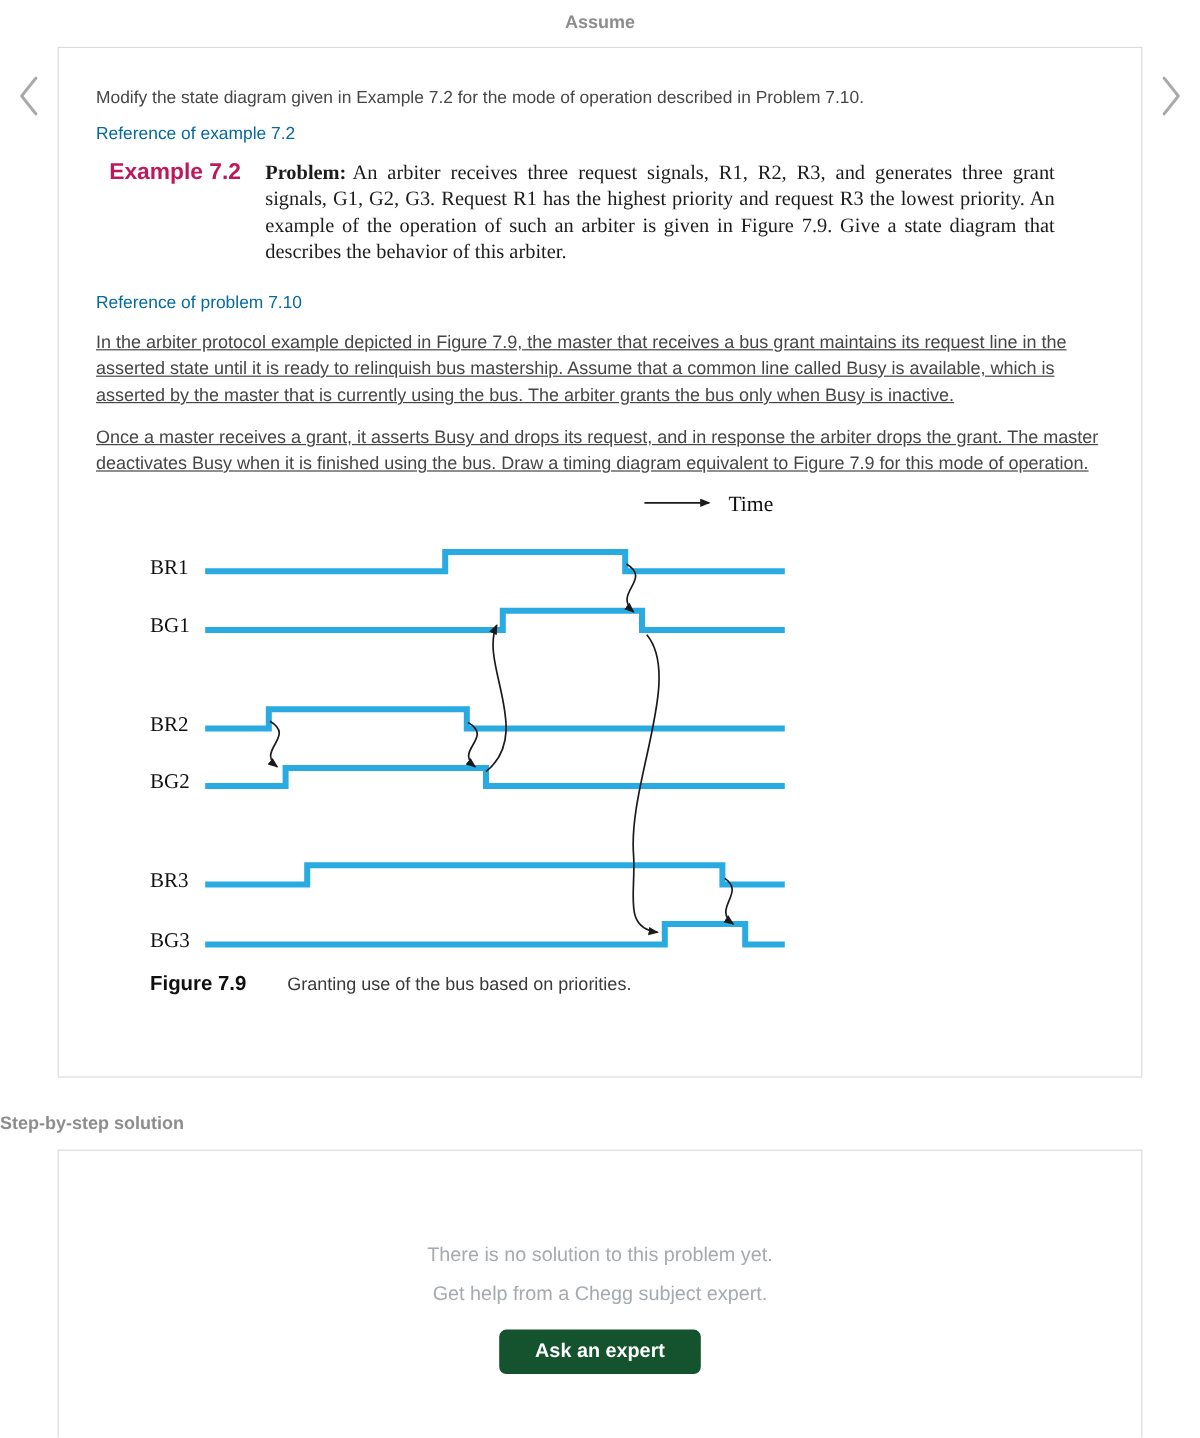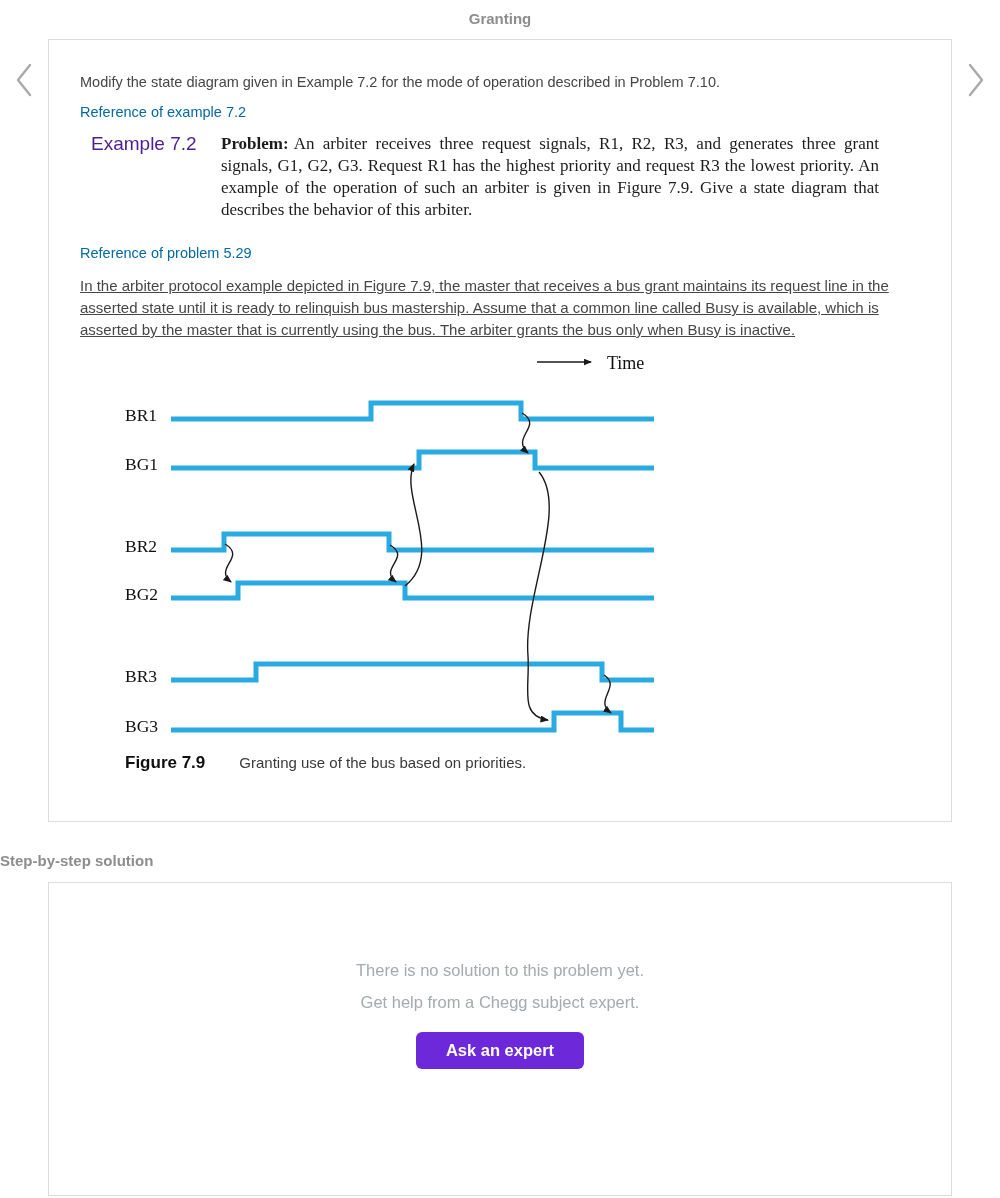--- a/index.html
+++ b/index.html
@@ -3,44 +3,44 @@
 <meta charset="utf-8">
 <style>
   html,body{margin:0;padding:0;}
   body{width:1000px;height:1198px;background:#ffffff;position:relative;
        font-family:"Liberation Sans",sans-serif;-webkit-font-smoothing:antialiased;}
   .page-title{text-align:center;margin:10px 0 0;font-size:15px;font-weight:bold;color:#8d8d8d;}
   .nav-btn{position:absolute;top:62px;background:none;border:none;padding:0;cursor:pointer;}
   .nav-prev{left:14px;}
   .nav-next{right:14px;}
   .card{margin:12px 48px 0;border:1px solid #dcdcdc;background:#fff;}
-  .problem-card{padding:32px 31px 48px;}
+  .problem-card{padding:32px 31px 67px;}
   .p-statement{font-size:14.5px;color:#464646;margin:0;line-height:20px;}
   .p-ref{font-size:14.5px;color:#0369a1;margin:10px 0 0;line-height:20px;}
   .example-row{display:flex;margin-top:10px;padding-left:11px;}
-  .example-label{flex:0 0 130px;font-size:19px;font-weight:normal;color:#4c1d95;line-height:24px;}
+  .example-label{flex:0 0 130px;font-size:19px;font-weight:bold;color:#be185d;line-height:24px;}
   .example-text{width:658px;font-family:"Liberation Serif",serif;font-size:17px;
                 line-height:22px;color:#1c1c1c;text-align:justify;margin:1px 0 0;}
   .example-text .lead{font-weight:bold;margin-right:5px;}
   .para{font-size:15px;line-height:22px;color:#464646;margin:13px 0 0;max-width:841px;text-decoration:underline;}
   .timing-svg{display:block;width:840px;height:412px;}
   .caption-row{display:flex;align-items:baseline;margin-left:45px;}
   .caption-label{font-size:17px;font-weight:bold;color:#101010;}
   .caption-text{font-size:15px;color:#3a3a3a;margin-left:34px;}
   .solution-heading{text-align:left;font-size:15px;font-weight:bold;color:#8d8d8d;margin:30px 0 0;}
   .solution-card{margin:13px 48px 0;border:1px solid #dcdcdc;height:314px;box-sizing:border-box;text-align:center;}
   .empty-line1{margin:78px 0 0;font-size:16.5px;color:#a4aaae;}
   .empty-line2{margin:13px 0 0;font-size:16.5px;color:#a4aaae;}
   .ask-btn{margin-top:20px;border:none;color:#ffffff;font-weight:bold;font-size:16.5px;
            padding:9px 30px;border-radius:6px;font-family:inherit;cursor:pointer;}
 </style>
 </head>
 <body>
 
-<h1 class="page-title">Granting</h1>
+<h1 class="page-title">Assume</h1>
 
 <button class="nav-btn nav-prev" aria-label="previous">
   <svg width="22" height="36" viewBox="0 0 22 36">
     <polyline points="16,3 4,18 16,33" fill="none" stroke="#a9a9a9" stroke-width="2.4" stroke-linecap="round" stroke-linejoin="round"></polyline>
   </svg>
 </button>
 <button class="nav-btn nav-next" aria-label="next">
   <svg width="22" height="36" viewBox="0 0 22 36">
     <polyline points="6,3 18,18 6,33" fill="none" stroke="#a9a9a9" stroke-width="2.4" stroke-linecap="round" stroke-linejoin="round"></polyline>
   </svg>
@@ -50,22 +50,23 @@
   <p class="p-statement">Modify the state diagram given in Example 7.2 for the mode of operation described in Problem 7.10.</p>
   <p class="p-ref">Reference of example 7.2</p>
 
   <div class="example-row">
     <div class="example-label">Example 7.2</div>
     <p class="example-text">
       <span class="lead">Problem:</span><span>An arbiter receives three request signals, R1, R2, R3, and generates three grant signals, G1, G2, G3. Request R1 has the highest priority and request R3 the lowest priority. An example of the operation of such an arbiter is given in Figure 7.9. Give a state diagram that describes the behavior of this arbiter.</span>
     </p>
   </div>
 
-  <p class="p-ref" style="margin-top:22px">Reference of problem 5.29</p>
+  <p class="p-ref" style="margin-top:22px">Reference of problem 7.10</p>
   <p class="para" style="margin-top:12px">In the arbiter protocol example depicted in Figure 7.9, the master that receives a bus grant maintains its request line in the asserted state until it is ready to relinquish bus mastership. Assume that a common line called Busy is available, which is asserted by the master that is currently using the bus. The arbiter grants the bus only when Busy is inactive.</p>
+  <p class="para">Once a master receives a grant, it asserts Busy and drops its request, and in response the arbiter drops the grant. The master deactivates Busy when it is finished using the bus. Draw a timing diagram equivalent to Figure 7.9 for this mode of operation.</p>
 
   <svg class="timing-svg" viewBox="79 385 840 412">
       <defs>
         <marker id="ah" markerWidth="9" markerHeight="8" refX="7.5" refY="3.5" orient="auto" markerUnits="userSpaceOnUse">
           <path d="M0,0 L8.5,3.5 L0,7 Z" fill="#1a1a1a"></path>
         </marker>
       </defs>
       <line x1="536" y1="406" x2="590" y2="406" stroke="#1a1a1a" stroke-width="1.5" marker-end="url(#ah)"></line>
       <text x="606" y="413" font-size="18" fill="#101010" font-family="&quot;Liberation Serif&quot;, serif">Time</text>
       <polyline points="170,463 370,463 370,447 520,447 520,463 653,463" fill="none" stroke="#29ABE2" stroke-width="5" stroke-linejoin="miter"></polyline>
@@ -92,14 +93,14 @@
     <span class="caption-label">Figure 7.9</span>
     <span class="caption-text">Granting use of the bus based on priorities.</span>
   </div>
 </div>
 
 <h2 class="solution-heading">Step-by-step solution</h2>
 
 <div class="card solution-card">
   <p class="empty-line1">There is no solution to this problem yet.</p>
   <p class="empty-line2">Get help from a Chegg subject expert.</p>
-  <button class="ask-btn" style="background: #6d28d9;">Ask an expert</button>
+  <button class="ask-btn" style="background: #14532d;">Ask an expert</button>
 </div>
 
 </body></html>

